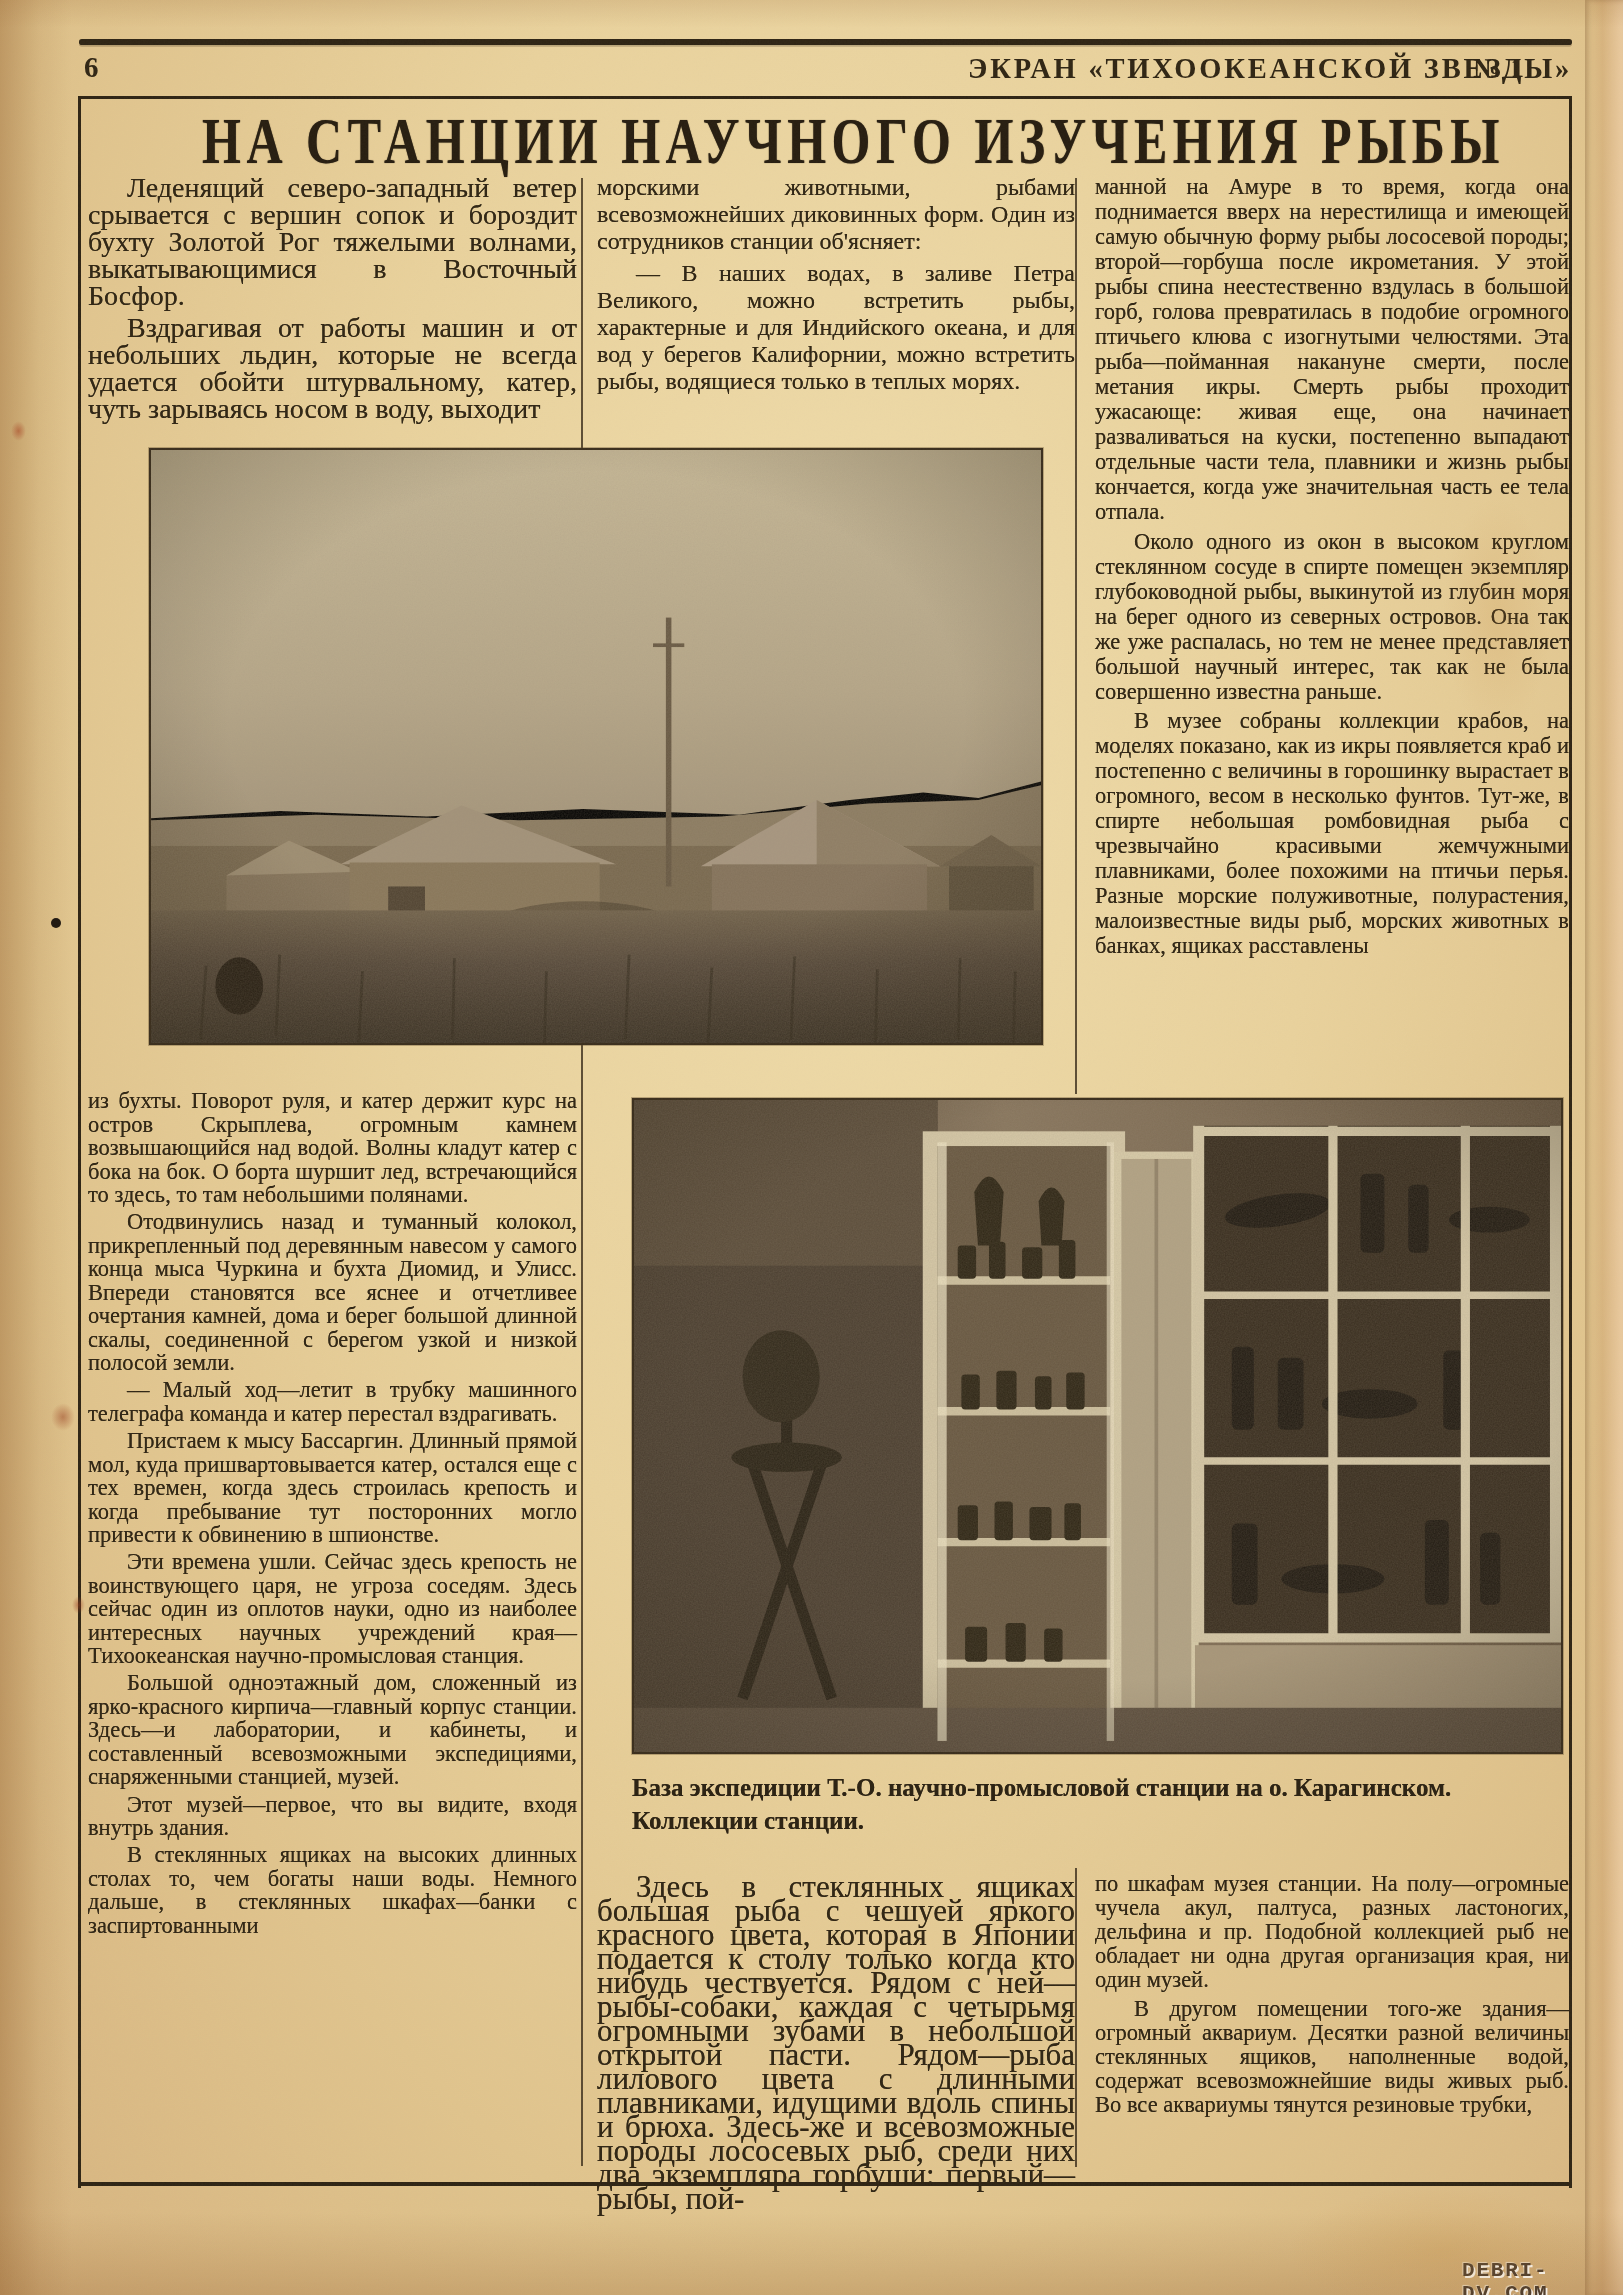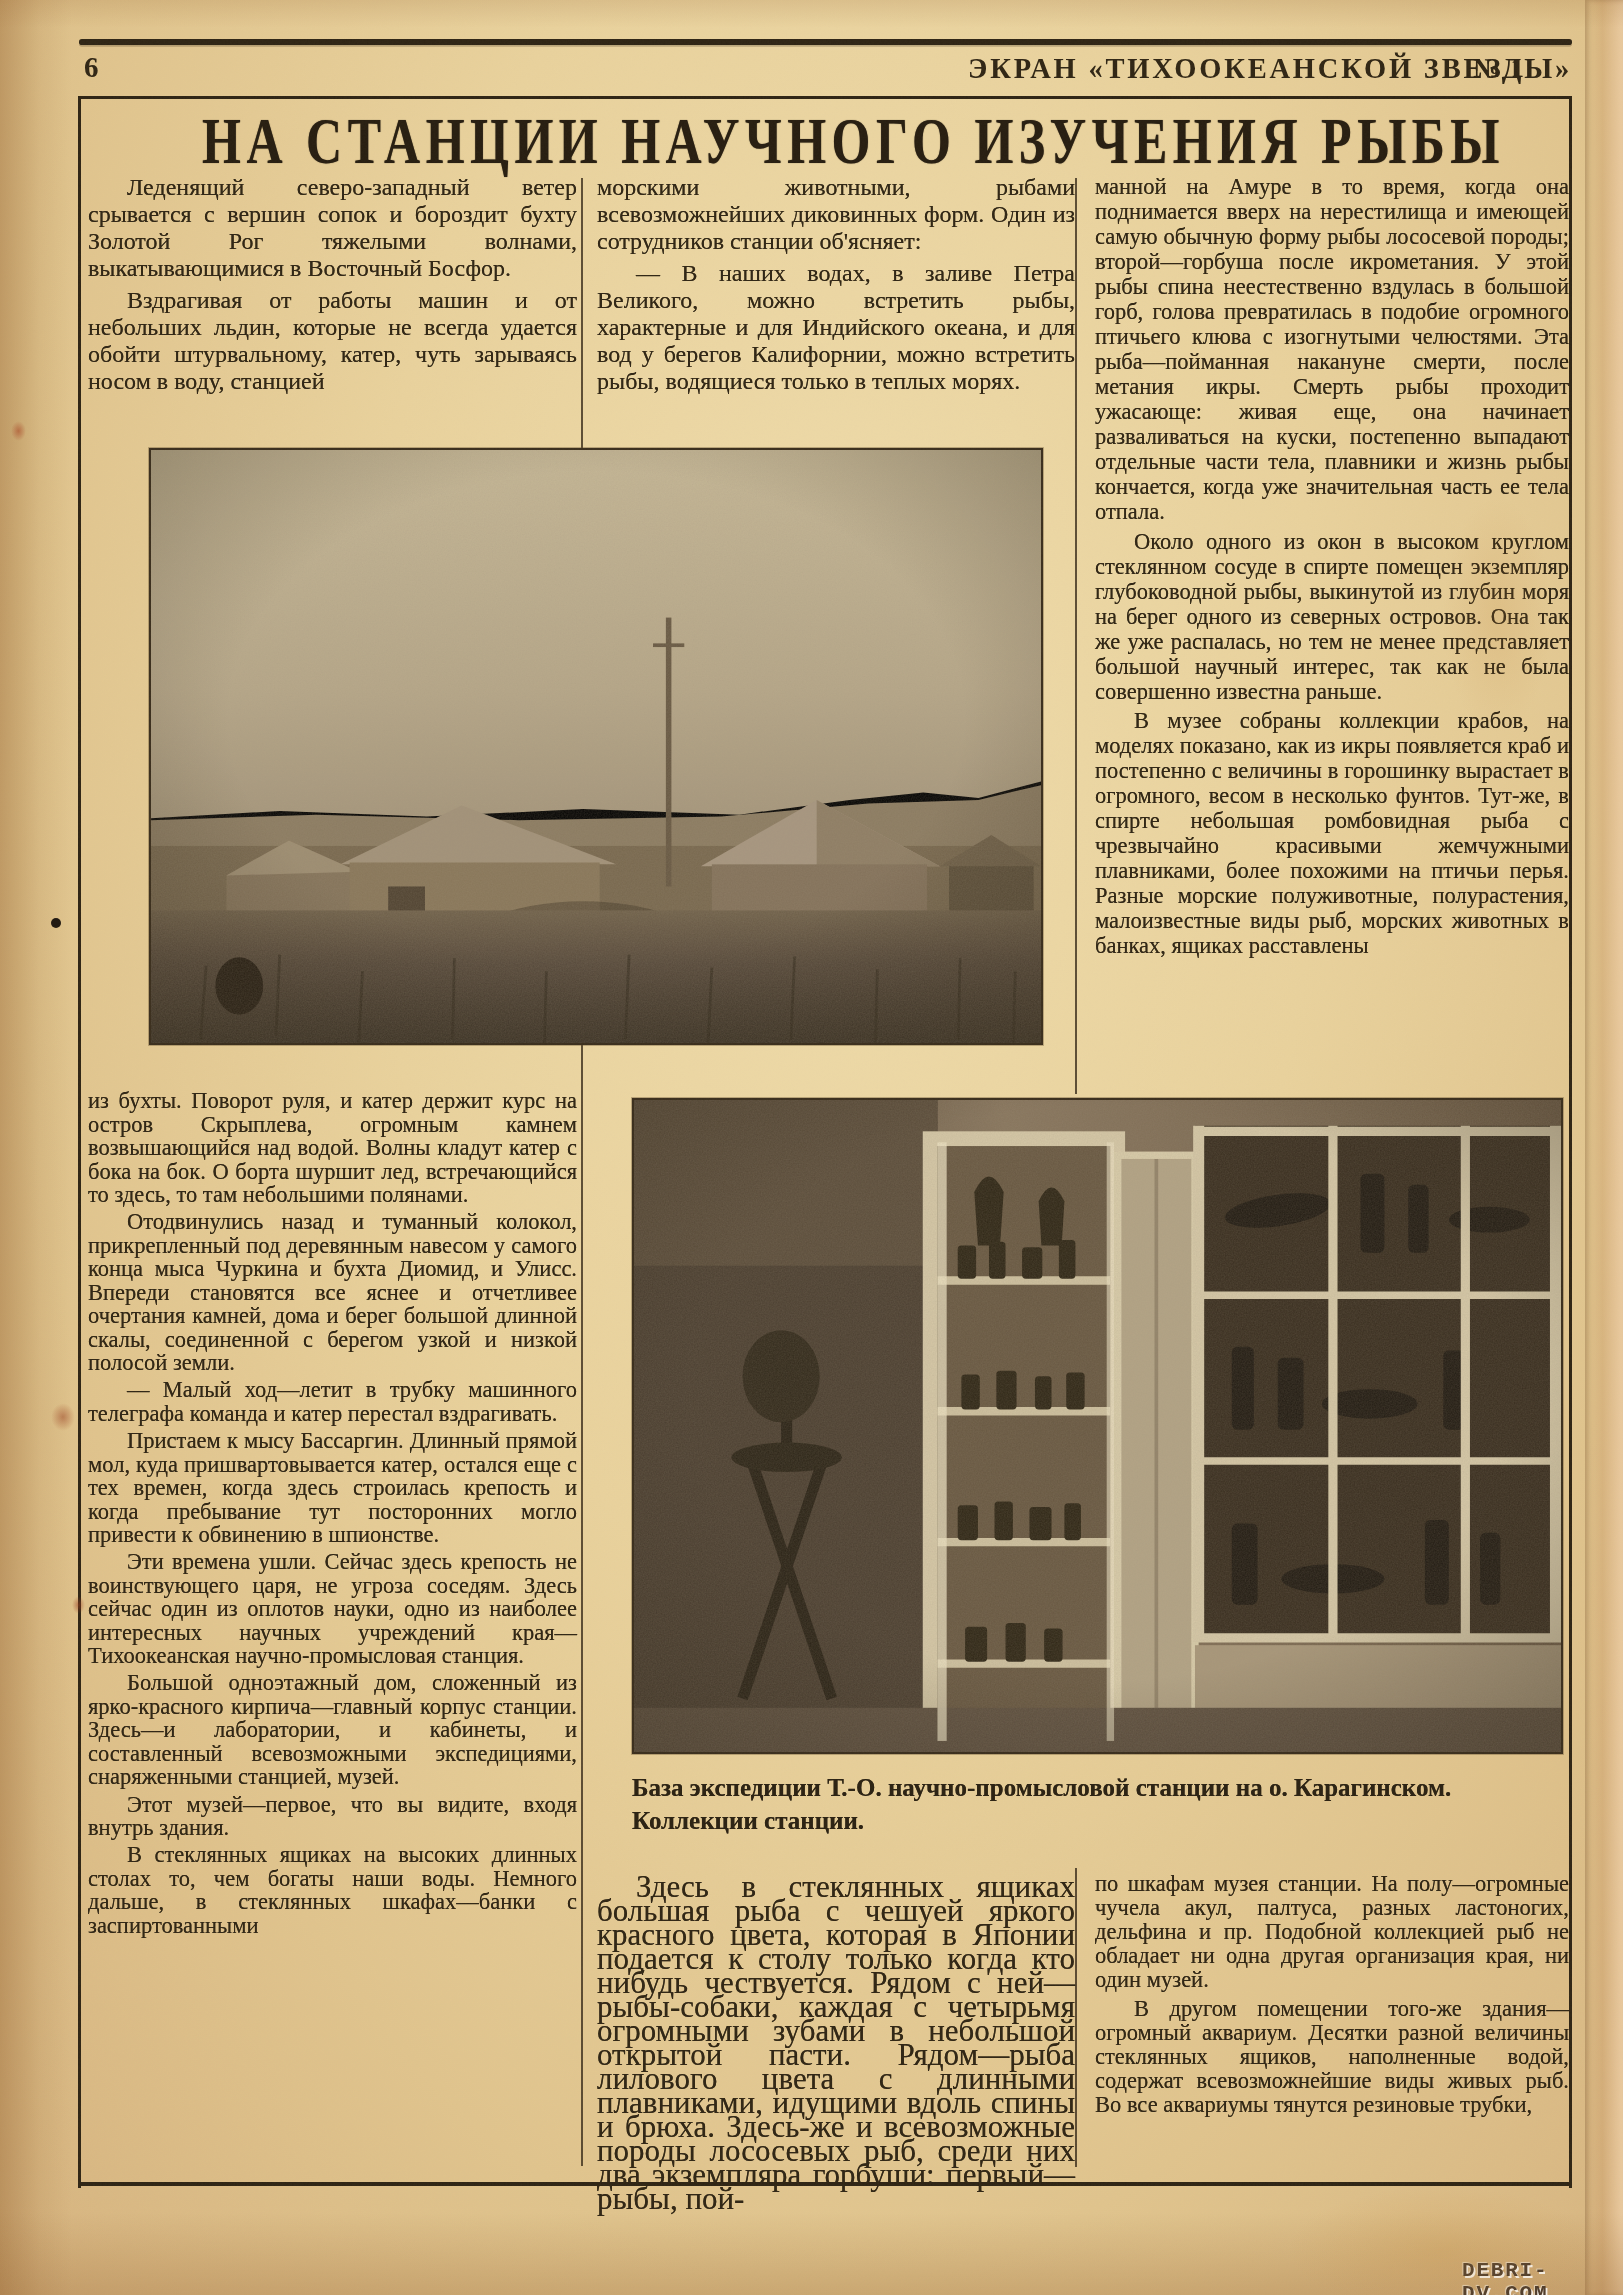--- a/index.html
+++ b/index.html
@@ -35,21 +35,21 @@
   .issue{position:absolute;left:1473px;top:53px;font-size:27px;font-weight:bold;letter-spacing:1.8px;}
 
   .headline{position:absolute;left:79px;top:103px;width:1493px;text-align:center;margin-left:28px;}
   .headline span{display:inline-block;transform:scaleY(1.3);transform-origin:top center;
      font-size:50px;font-weight:bold;letter-spacing:5.5px;color:#261d10;
      text-shadow:0 0 0.9px rgba(38,29,16,.7);white-space:nowrap;}
 
   .col{position:absolute;text-align:justify;text-shadow:0 0 0.6px rgba(42,32,18,.75);}
   .col p{margin:0 0 4.6px 0;text-indent:39px;}
   .col p.cont{text-indent:0;}
-  .c1t{left:88px;top:174px;width:489px;font-size:24px;line-height:27px;}
+  .c1t{left:88px;top:174px;width:489px;font-size:28px;line-height:27px;}
   .c2t{left:597px;top:174px;width:478px;font-size:24px;line-height:27px;}
   .c3t{left:1095px;top:174px;width:474px;font-size:22.5px;line-height:25px;}
   .c1b{left:88px;top:1089px;width:489px;font-size:22.5px;line-height:23.5px;}
   .c1b p{margin-bottom:3.7px;}
   .c2b{left:597px;top:1875px;width:478px;font-size:31px;line-height:24px;}
   .c3b{left:1095px;top:1872px;width:474px;font-size:22.5px;line-height:24px;}
 
   .photo{position:absolute;border:2.8px solid #3a2e1d;box-sizing:border-box;
      box-shadow:0 0 0 0.9px rgba(90,70,40,.4);}
   .photo svg{display:block;width:100%;height:100%;}
@@ -95,21 +95,21 @@
   <div class="headline">
     <span>НА СТАНЦИИ НАУЧНОГО ИЗУЧЕНИЯ РЫБЫ</span>
   </div>
 
   <div class="divider div1"></div>
   <div class="divider div2a"></div>
   <div class="divider div2b"></div>
 
   <div class="col c1t">
     <p>Леденящий северо-западный ветер срывается с вершин сопок и бороздит бухту Золотой Рог тяжелыми волнами, выкатывающимися в Восточный Босфор.</p>
-    <p>Вздрагивая от работы машин и от небольших льдин, которые не всегда удается обойти штурвальному, катер, чуть зарываясь носом в воду, станцией</p>
+    <p>Вздрагивая от работы машин и от небольших льдин, которые не всегда удается обойти штурвальному, катер, чуть зарываясь носом в воду, выходит</p>
   </div>
 
   <div class="col c2t">
     <p class="cont">морскими животными, рыбами всевозможнейших диковинных форм. Один из сотрудников станции об'ясняет:</p>
     <p>— В наших водах, в заливе Петра Великого, можно встретить рыбы, характерные и для Индийского океана, и для вод у берегов Калифорнии, можно встретить рыбы, водящиеся только в теплых морях.</p>
   </div>
 
   <div class="col c3t">
     <p class="cont">манной на Амуре в то время, когда она поднимается вверх на нерестилища и имеющей самую обычную форму рыбы лососевой породы; второй—горбуша после икрометания. У этой рыбы спина неестественно вздулась в большой горб, голова превратилась в подобие огромного птичьего клюва с изогнутыми челюстями. Эта рыба—пойманная накануне смерти, после метания икры. Смерть рыбы проходит ужасающе: живая еще, она начинает разваливаться на куски, постепенно выпадают отдельные части тела, плавники и жизнь рыбы кончается, когда уже значительная часть ее тела отпала.</p>
     <p>Около одного из окон в высоком круглом стеклянном сосуде в спирте помещен экземпляр глубоководной рыбы, выкинутой из глубин моря на берег одного из северных островов. Она так же уже распалась, но тем не менее представляет большой научный интерес, так как не была совершенно известна раньше.</p>

